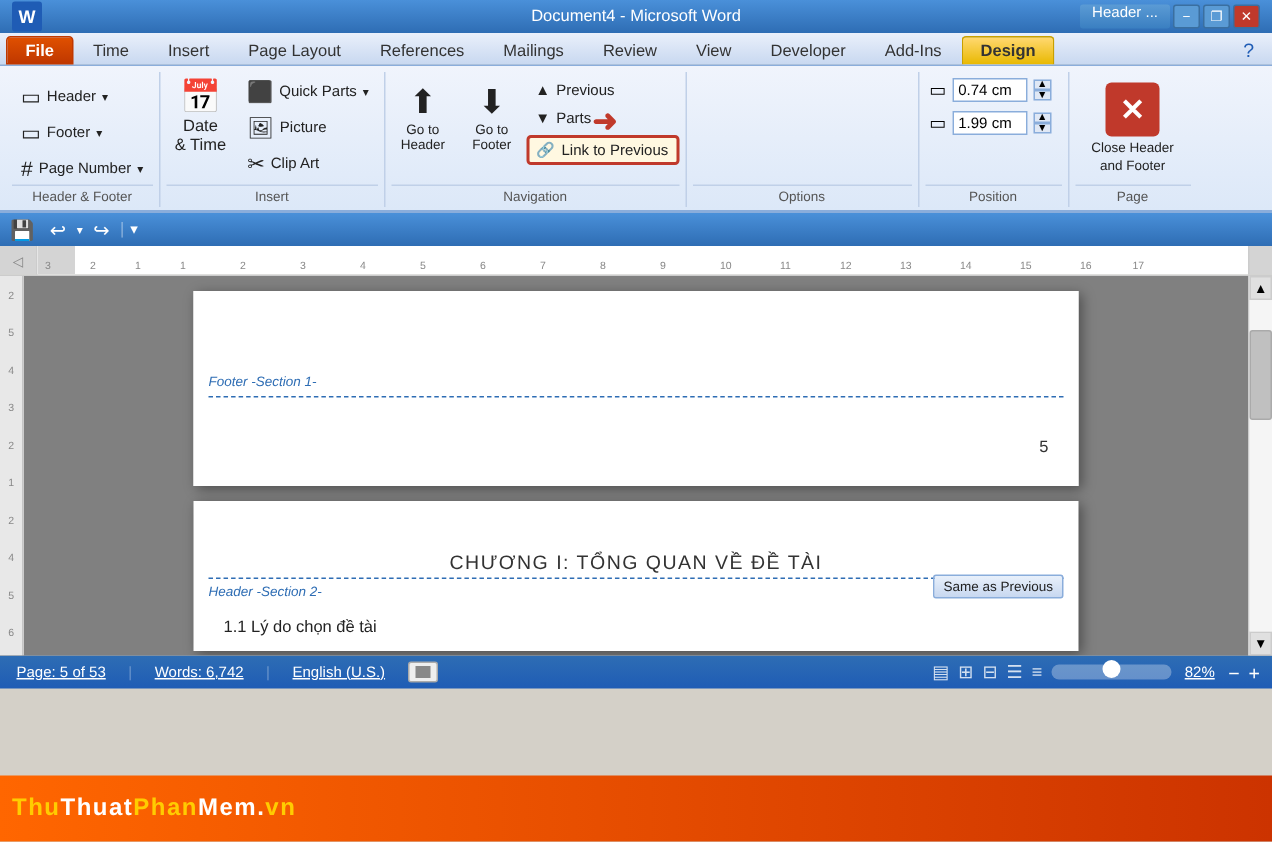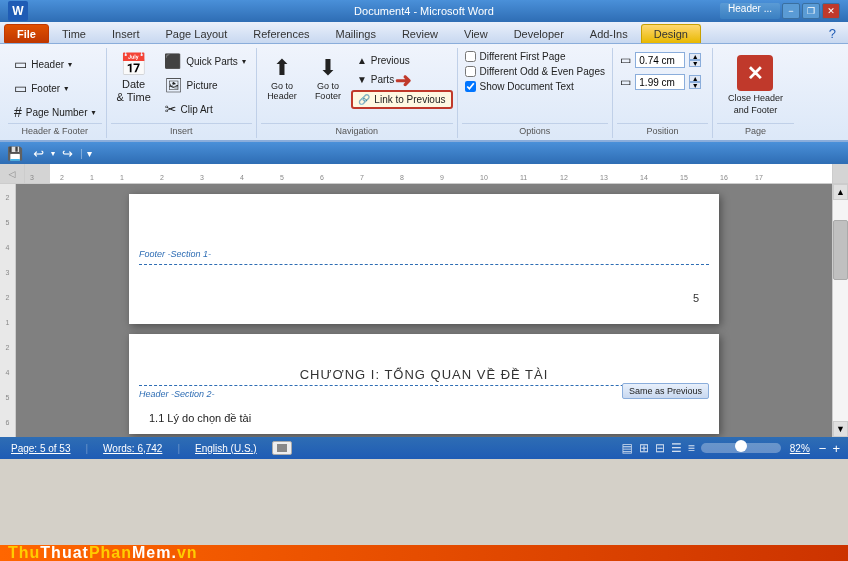--- a/index.html
+++ b/index.html
@@ -44,21 +44,21 @@
       color: #333;
       height: 19px;
       display: flex;
       align-items: center;
     }
     .tab.active { background: #dce8f8; border-color: #8aaddb; border-bottom: 1px solid #dce8f8; }
     .tab.design-tab {
       background: linear-gradient(to bottom, #ffd870, #e8b800);
       border-color: #c8a000;
       color: #333;
-      font-weight: normal;
+      font-weight: bold;
     }
     .tab-spacer { flex: 1; }
     .tab-help { padding: 2px 8px; color: #1f5cb5; cursor: pointer; font-size: 13px; }
 
     
     .ribbon {
       background: linear-gradient(to bottom, #f0f4fc, #dce8f8);
       border-bottom: 2px solid #8aaddb;
       padding: 2px 0 0 0;
     }
@@ -381,21 +381,21 @@
       z-index: 10;
     }
 
     
     .watermark {
       position: absolute;
       bottom: 0;
       left: 0;
       right: 0;
       background: linear-gradient(to right, #ff6600, #cc3300);
-      height: 16px;
+      height: 44px;
       display: flex;
       align-items: center;
       padding: 0 8px;
       z-index: 100;
     }
     .watermark-text { color: white; font-size: 16px; font-weight: bold; letter-spacing: 1px; }
     .watermark-text .thu { color: #ffcc00; }
     .watermark-text .thuat { color: white; }
     .watermark-text .phan { color: #ffcc00; }
     .watermark-text .mem { color: white; }
@@ -544,36 +544,20 @@
           <div class="ribbon-btn-nav active-highlighted" style="border: 2px solid #c0392b; background: #fff8e1; border-radius: 3px; position: relative;">
             <span>🔗</span>
             <span>Link to Previous</span>
           </div>
         </div>
       </div>
       <div class="ribbon-group-label">Navigation</div>
     </div>
 
     <div class="ribbon-group" style="min-width: 155px;">
-      <div class="group-content">
-        <div class="col-btns">
-          <label class="option-row">
-            <input type="checkbox" style="">
-            <span>Different First Page</span>
-          </label>
-          <label class="option-row">
-            <input type="checkbox" style="">
-            <span>Different Odd &amp; Even Pages</span>
-          </label>
-          <label class="option-row">
-            <input type="checkbox" checked="" style="">
-            <span>Show Document Text</span>
-          </label>
-        </div>
-      </div>
       <div class="ribbon-group-label">Options</div>
     </div>
 
     <div class="ribbon-group" style="min-width: 100px;">
       <div class="group-content">
         <div class="col-btns">
           <div style="display:flex; align-items:center; gap:4px; padding:2px 3px; font-size:10px;">
             <span style="font-size:12px;">▭</span>
             <input type="text" class="pos-input" value="0.74 cm" style="">
             <div class="pos-spinner">

